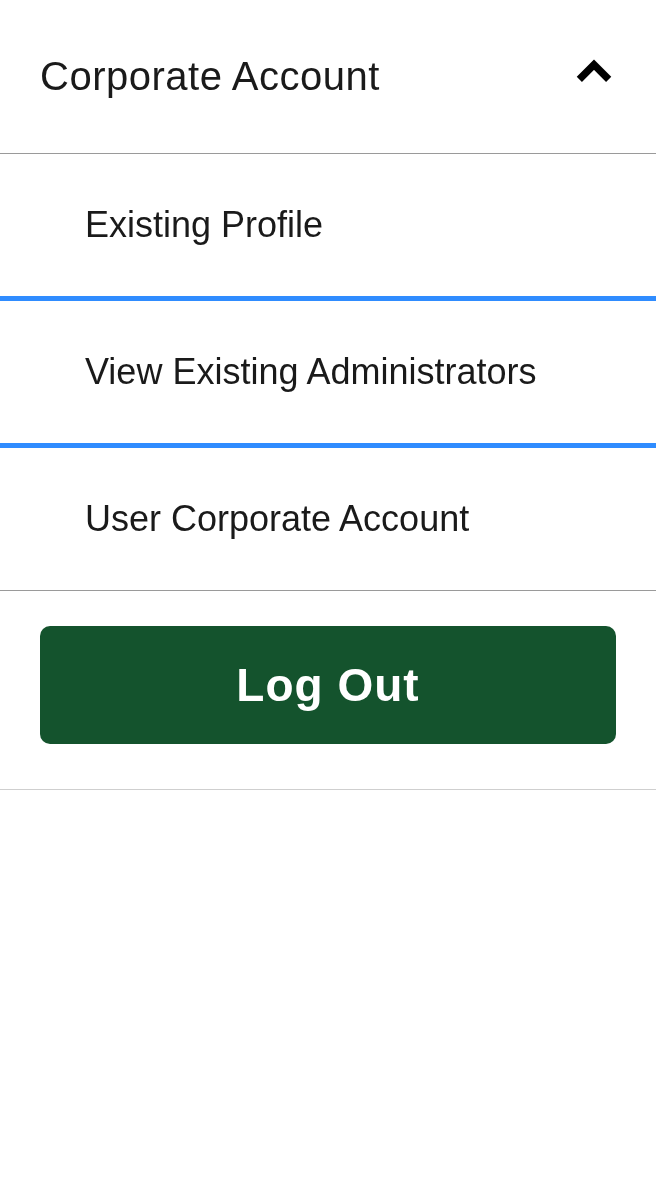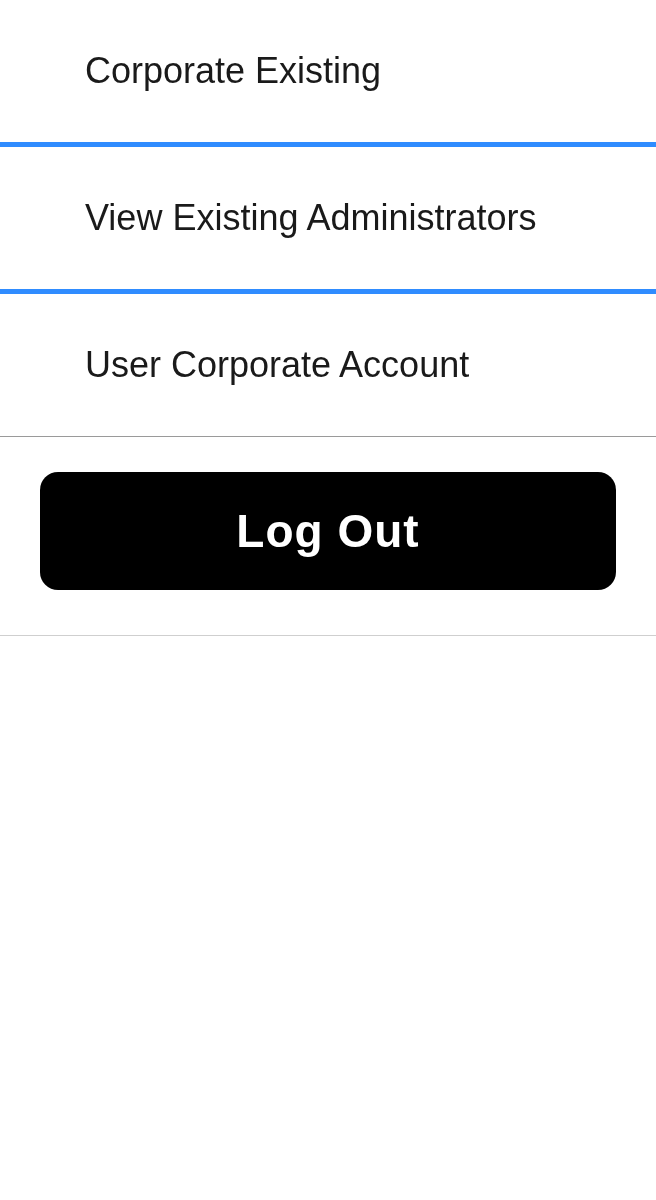--- a/index.html
+++ b/index.html
@@ -52,24 +52,24 @@
       border-bottom: 5px solid #2f8cff;
       margin-top: -1px;
     }
     .footer {
       padding: 35px 40px 45px 40px;
       background: #fff;
       border-bottom: 1px solid #cfcfcf;
     }
     .logout-button {
       width: 100%;
-      background: #000000;
+      background: #14532d;
       color: #ffffff;
       border: none;
-      border-radius: 18px;
+      border-radius: 10px;
       padding: 32px 0;
       font-size: 46px;
       font-weight: 700;
       cursor: pointer;
       letter-spacing: 1px;
     }
     .chevron {
       display: inline-block;
       flex-shrink: 0;
     }
@@ -79,24 +79,32 @@
       stroke: #000;
       stroke-width: 4;
       fill: none;
     }
   </style>
 </head>
 <body>
 
 <div class="container">
 
+  <div class="section-header">
+    <span>Corporate Account</span>
+    <span class="chevron">
+      <svg viewBox="0 0 24 24">
+          <polyline points="4 16 12 8 20 16"></polyline>
+        </svg>
+    </span>
+  </div>
 
   <div class="submenu">
     <div class="submenu-item">
-      <span>Corporate Existing</span>
+      <span>Existing Profile</span>
     </div>
     <div class="submenu-item selected">
       <span>View Existing Administrators</span>
     </div>
     <div class="submenu-item">
       <span>User Corporate Account</span>
     </div>
   </div>
 
 

